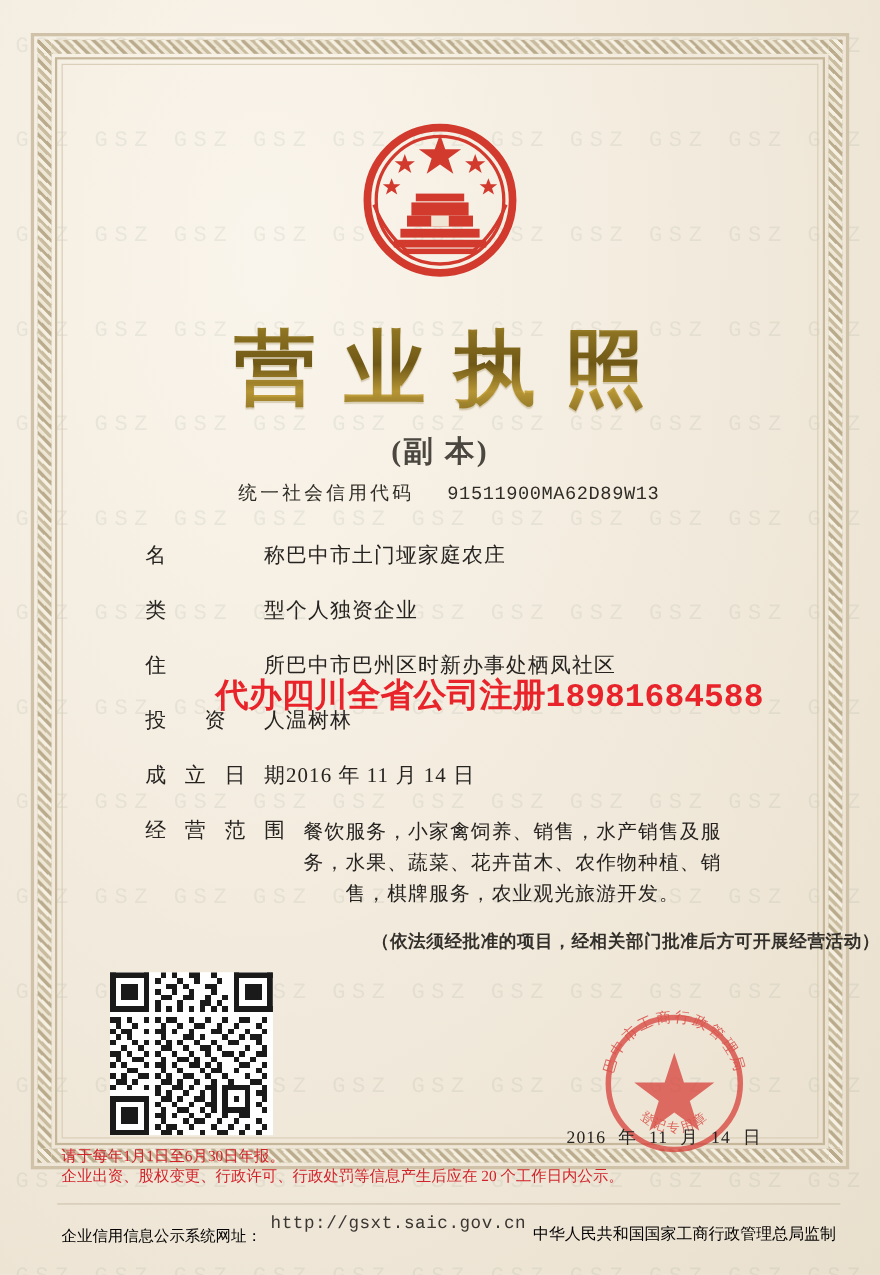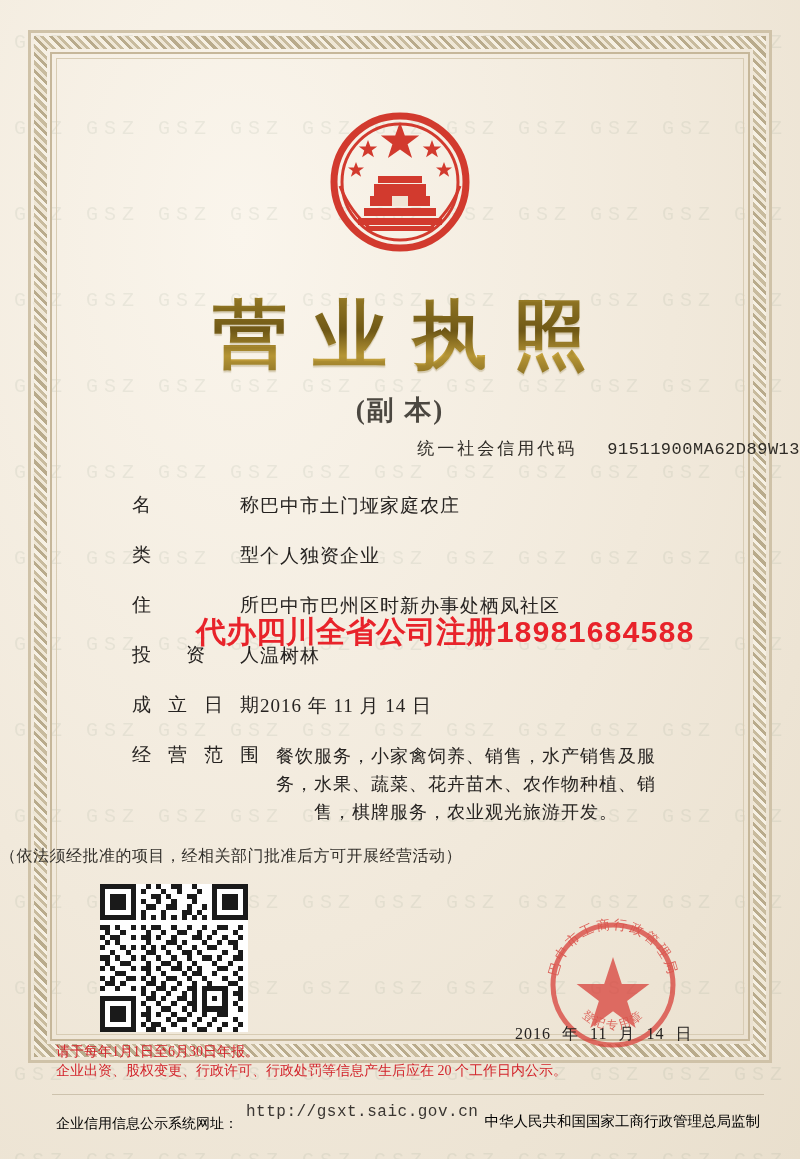--- a/index.html
+++ b/index.html
@@ -101,21 +101,21 @@
     font-size: 27px;
     font-weight: bold;
     color: #4b4740;
     letter-spacing: 2px;
   }
 
   .credit-row {
     position: absolute;
     top: 437px;
     left: 0; right: 0;
-    text-align: right;
+    text-align: center;
     color: #2f2c27;
     margin-left: 16px;
   }
   .credit-label {
     font-size: 17px;
     letter-spacing: 3px;
   }
   .credit-code {
     font-family: "Liberation Mono", monospace;
     font-size: 17px;
@@ -149,24 +149,25 @@
     letter-spacing: 1px;
   }
   .field-value.small { font-size: 18px; text-align: center; }
   .field.scope { margin-bottom: 0; }
   .scope .field-value { max-width: 420px; }
 
   .note {
     position: absolute;
     left: 0; right: 0;
     top: 846px;
-    text-align: left;
+    text-align: right;
     font-size: 16px;
     color: #33302b;
     letter-spacing: 0.5px;
+    font-weight: bold;
   }
 
   .qr {
     position: absolute;
     left: 100px;
     top: 884px;
     width: 148px;
     height: 148px;
     background: #ffffff;
   }

